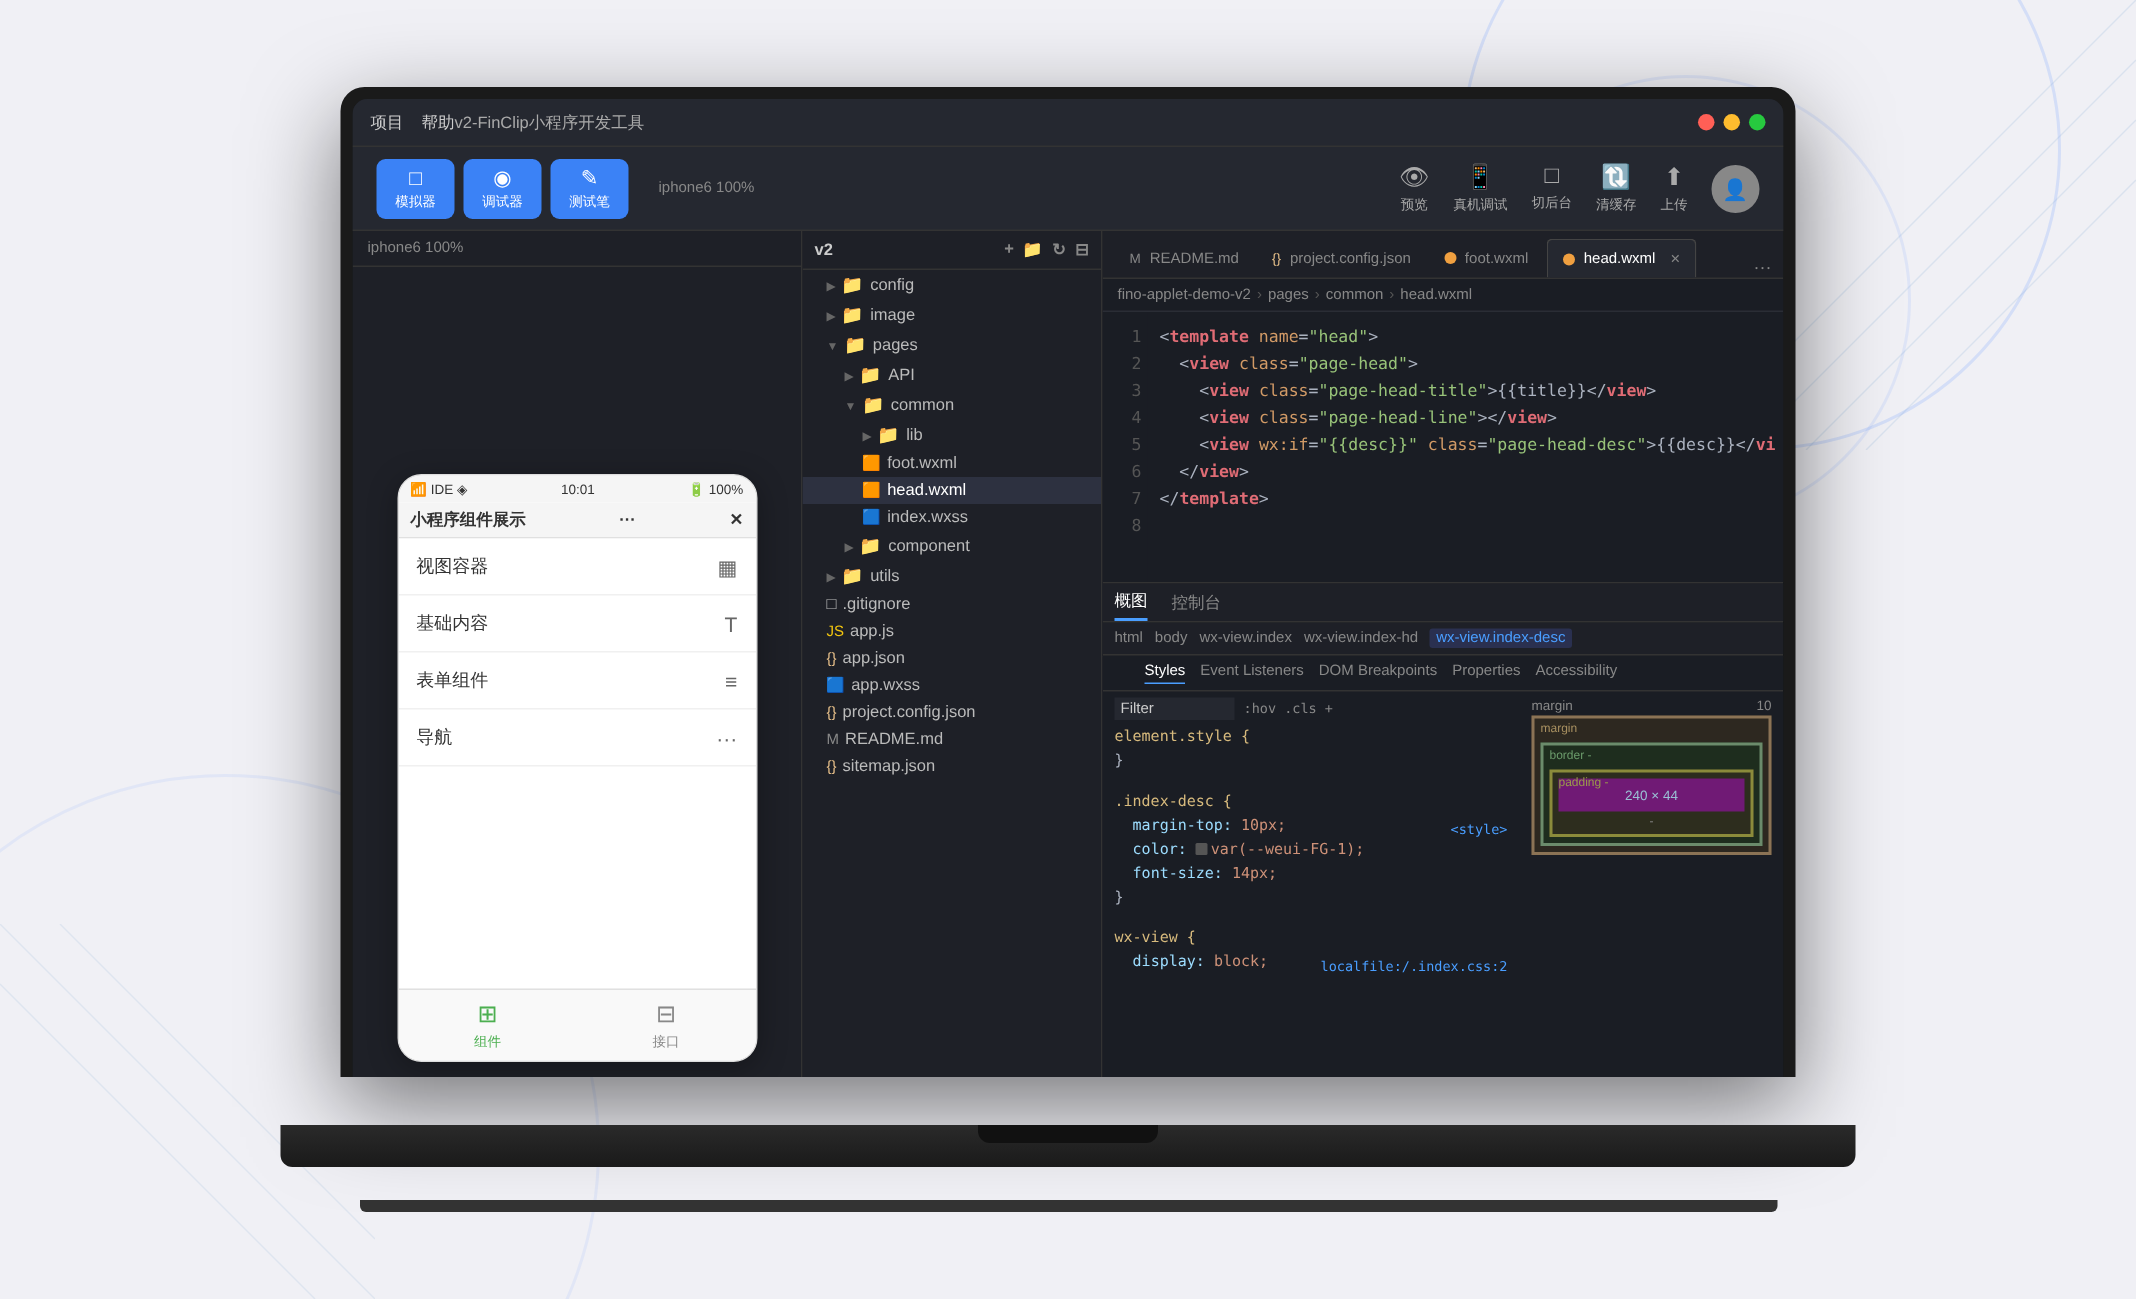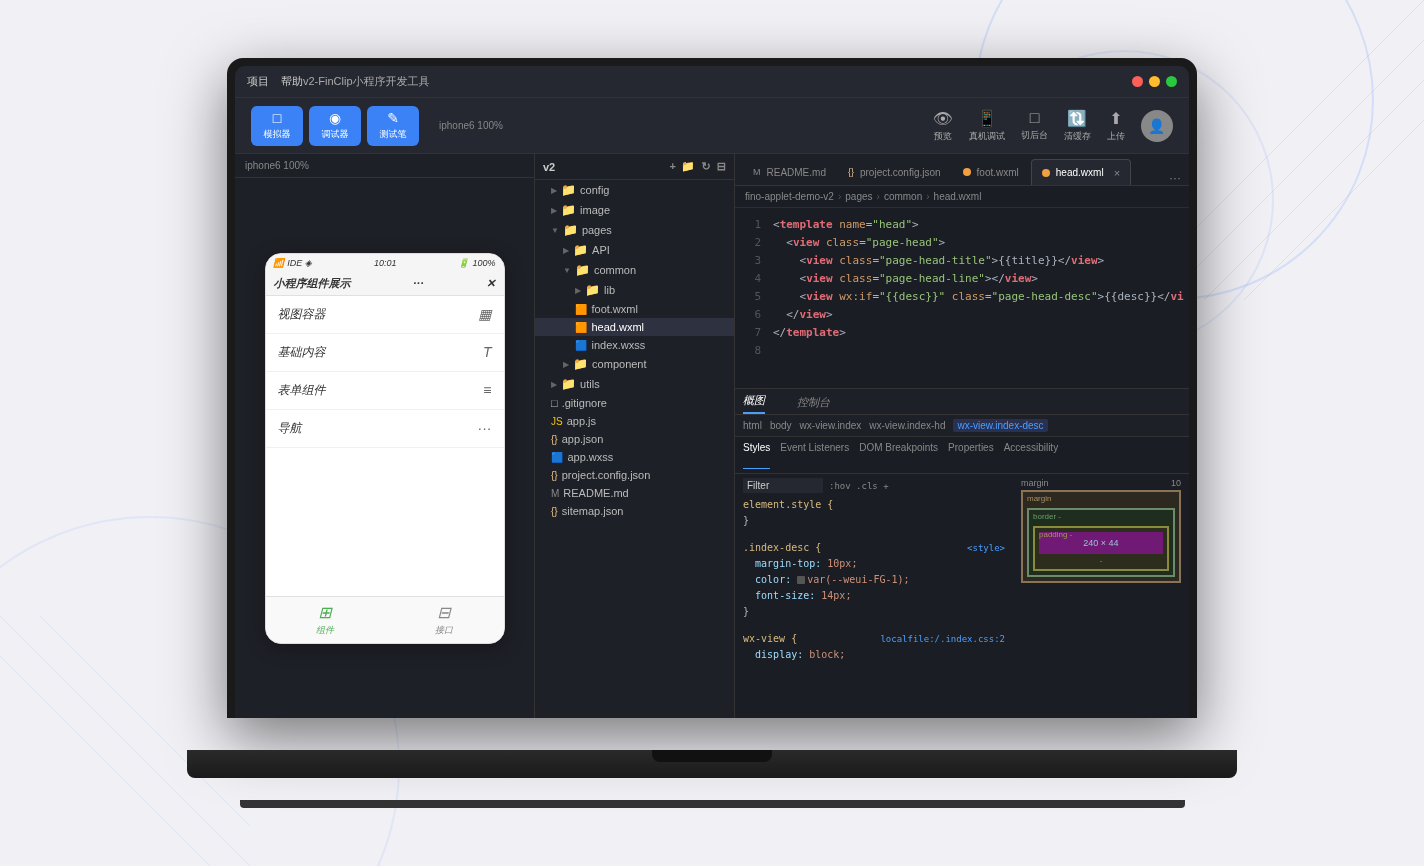--- a/index.html
+++ b/index.html
@@ -239,25 +239,24 @@
       padding: 6px 10px;
       font-size: 10px;
       color: #888;
       border-bottom: 1px solid #333;
     }
 
     
     .phone-container {
       flex: 1;
       display: flex;
-      align-items: center;
+      align-items: flex-end;
       justify-content: center;
       padding: 10px 8px;
       overflow: hidden;
-      font-style: italic;
     }
     .phone-mockup {
       width: 240px;
       background: white;
       border-radius: 16px;
       border: 1px solid #ddd;
       overflow: hidden;
       box-shadow: 0 4px 20px rgba(0,0,0,0.3);
     }
     .phone-status-bar {
@@ -492,27 +491,26 @@
       background: #1a1d24;
       border-top: 1px solid #333;
       display: flex;
       flex-direction: column;
       flex-shrink: 0;
     }
     .bottom-tabs-bar {
       height: 26px;
       background: #1e2027;
       display: flex;
-      align-items: flex-end;
+      align-items: center;
       padding: 0 8px;
-      gap: 32px;
+      gap: 16px;
       font-size: 11px;
       border-bottom: 1px solid #333;
       flex-shrink: 0;
-      font-style: italic;
     }
     .bottom-tab {
       color: #888;
       cursor: pointer;
       padding: 4px 0;
     }
     .bottom-tab-active {
       color: #fff;
       border-bottom: 2px solid #4a9eff;
     }
@@ -578,21 +576,22 @@
     .styles-tabs {
       display: flex;
       gap: 10px;
       padding: 4px 8px;
       border-bottom: 1px solid #333;
       font-size: 10px;
     }
     .styles-tab-active {
       color: #fff;
       border-bottom: 1px solid #4a9eff;
-      padding-bottom: 15px;
+      padding-bottom: 2px;
+      margin-left: 20px;
     }
     .styles-tab-normal { color: #888; }
 
     .styles-content {
       flex: 1;
       display: flex;
       overflow: hidden;
     }
     .styles-left {
       flex: 1;
@@ -618,21 +617,21 @@
       width: 80px;
       outline: none;
     }
     .styles-rule {
       color: #abb2bf;
       line-height: 16px;
     }
     .styles-prop { color: #9cdcfe; }
     .styles-val { color: #ce9178; }
     .styles-selector { color: #d7ba7d; }
-    .styles-comment-link { color: #4a9eff; font-size: 9px; float: right; }
+    .styles-comment-link { color: #4a9eff; font-size: 9px; float: right; margin-top: 19px; }
 
     
     .box-model {
       width: 160px;
       margin: 4px 8px;
       flex-shrink: 0;
     }
     .box-model-label {
       font-size: 9px;
       color: #888;

